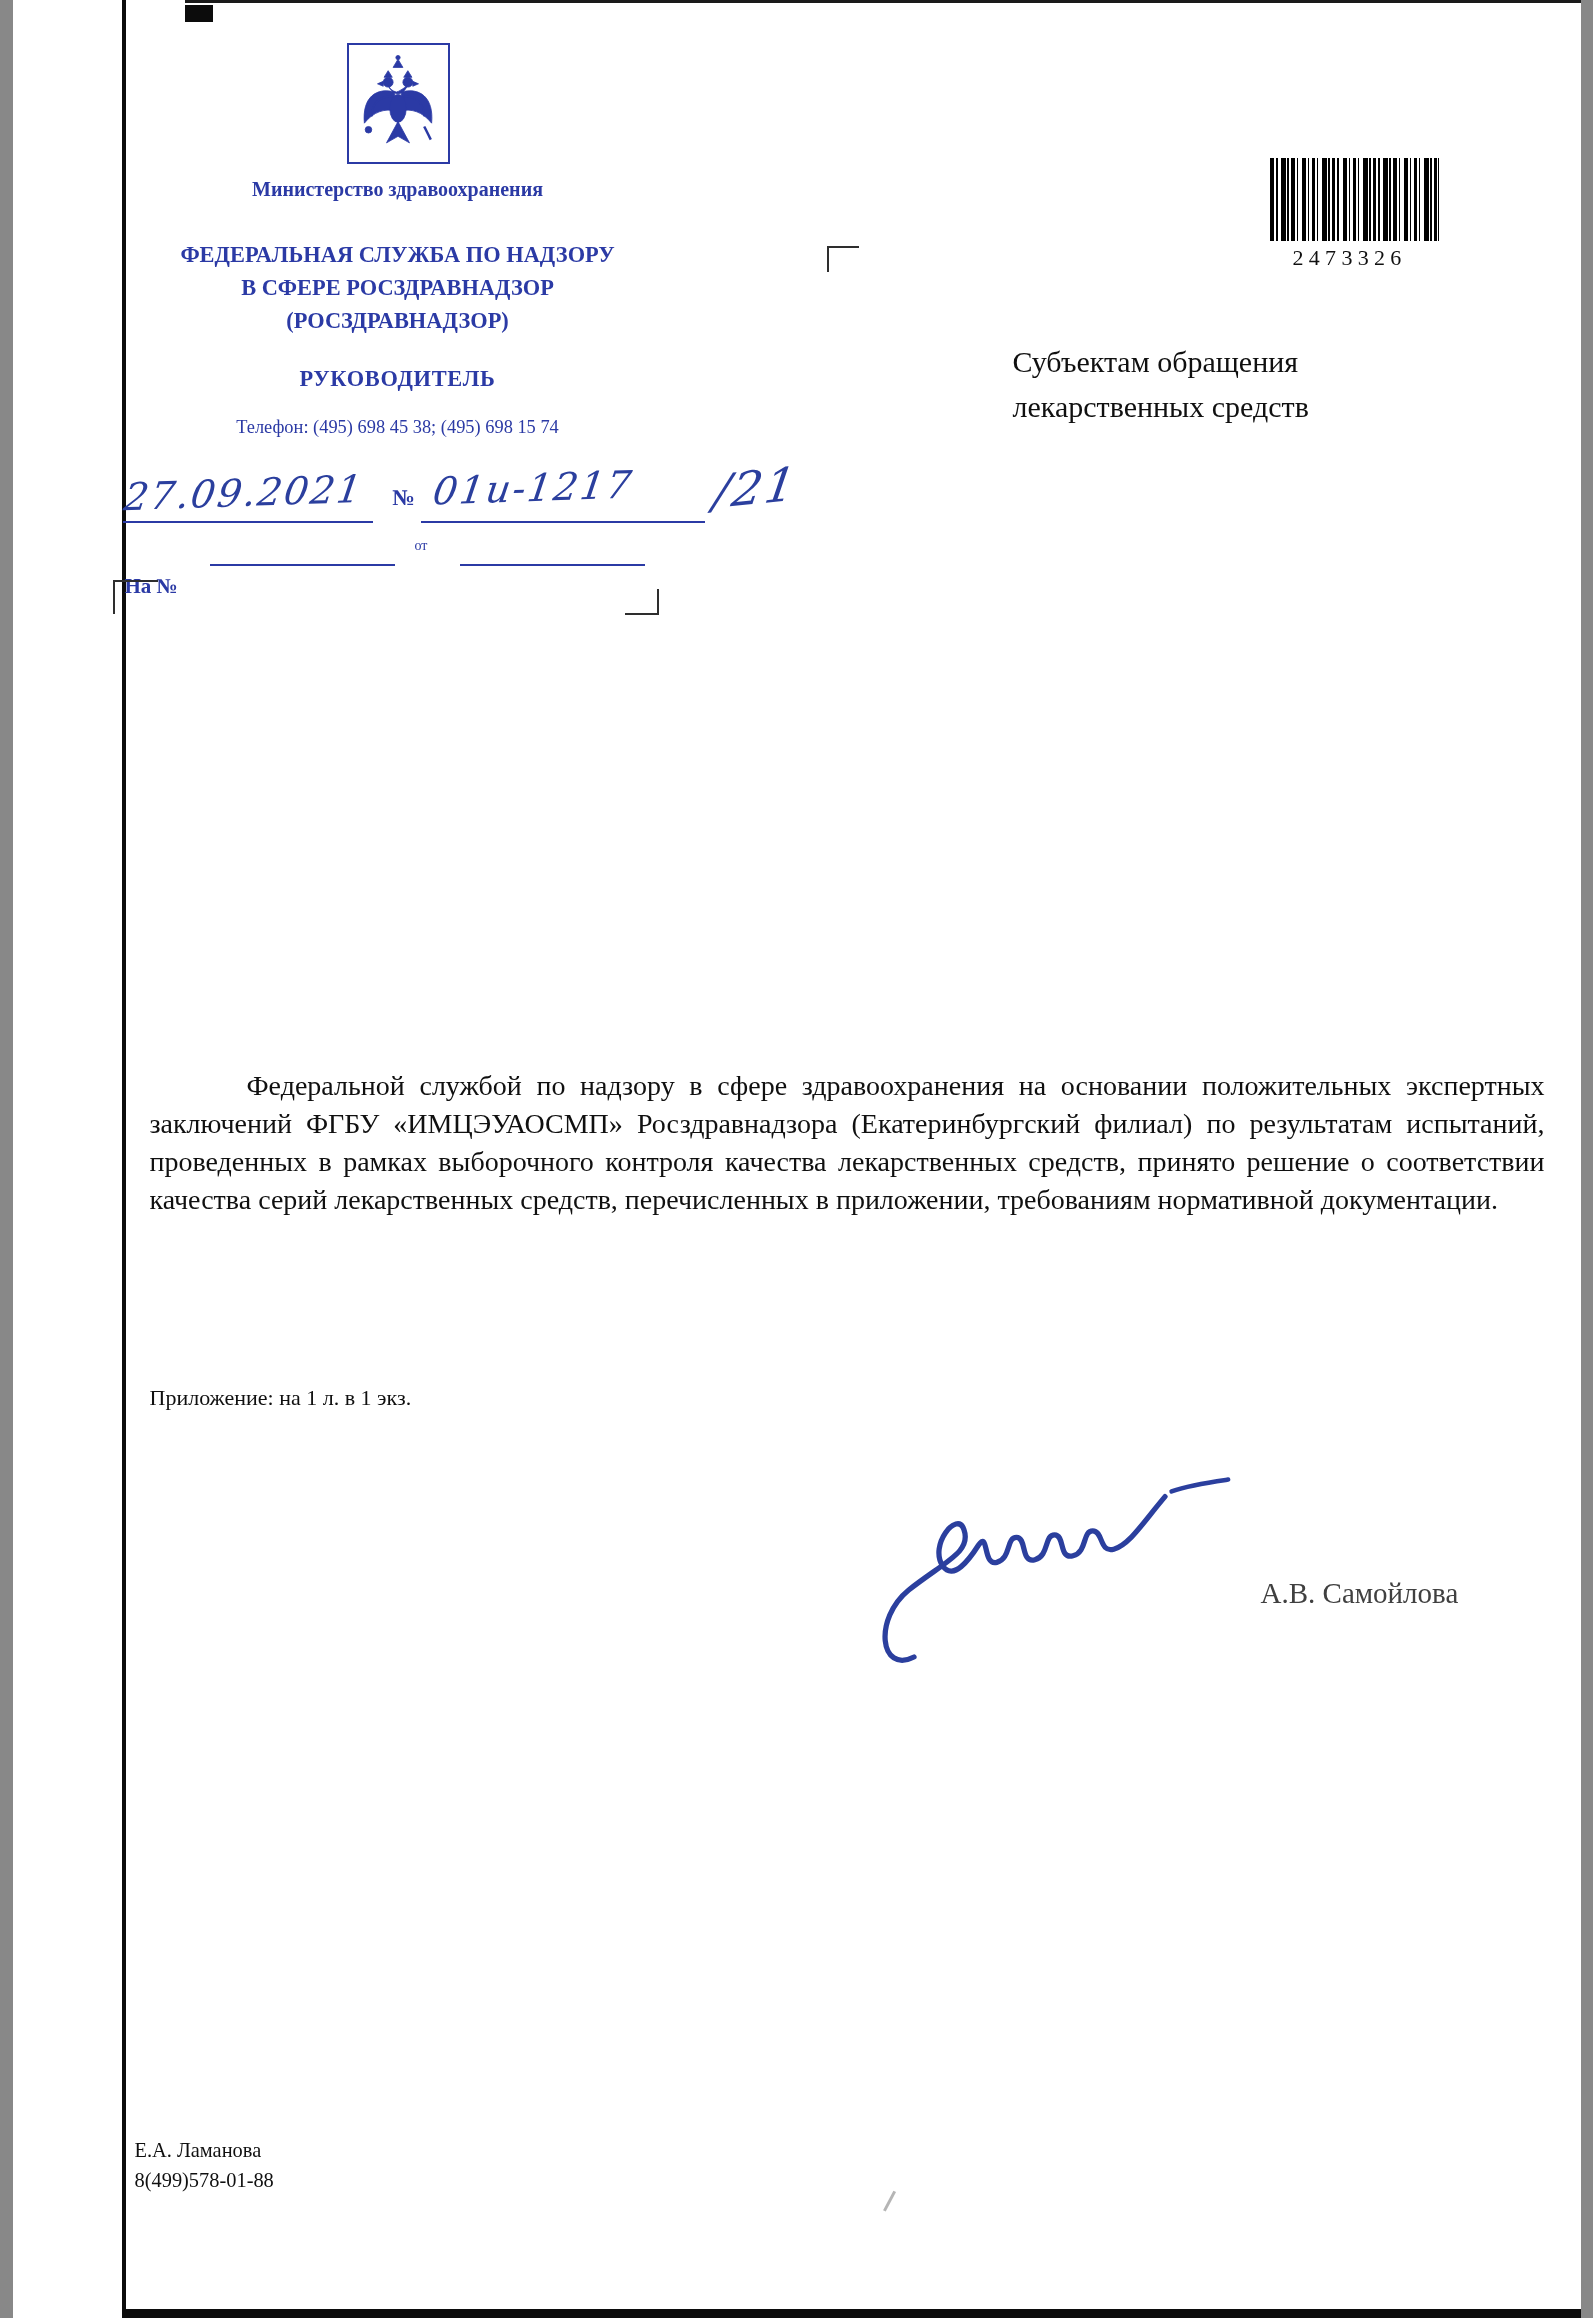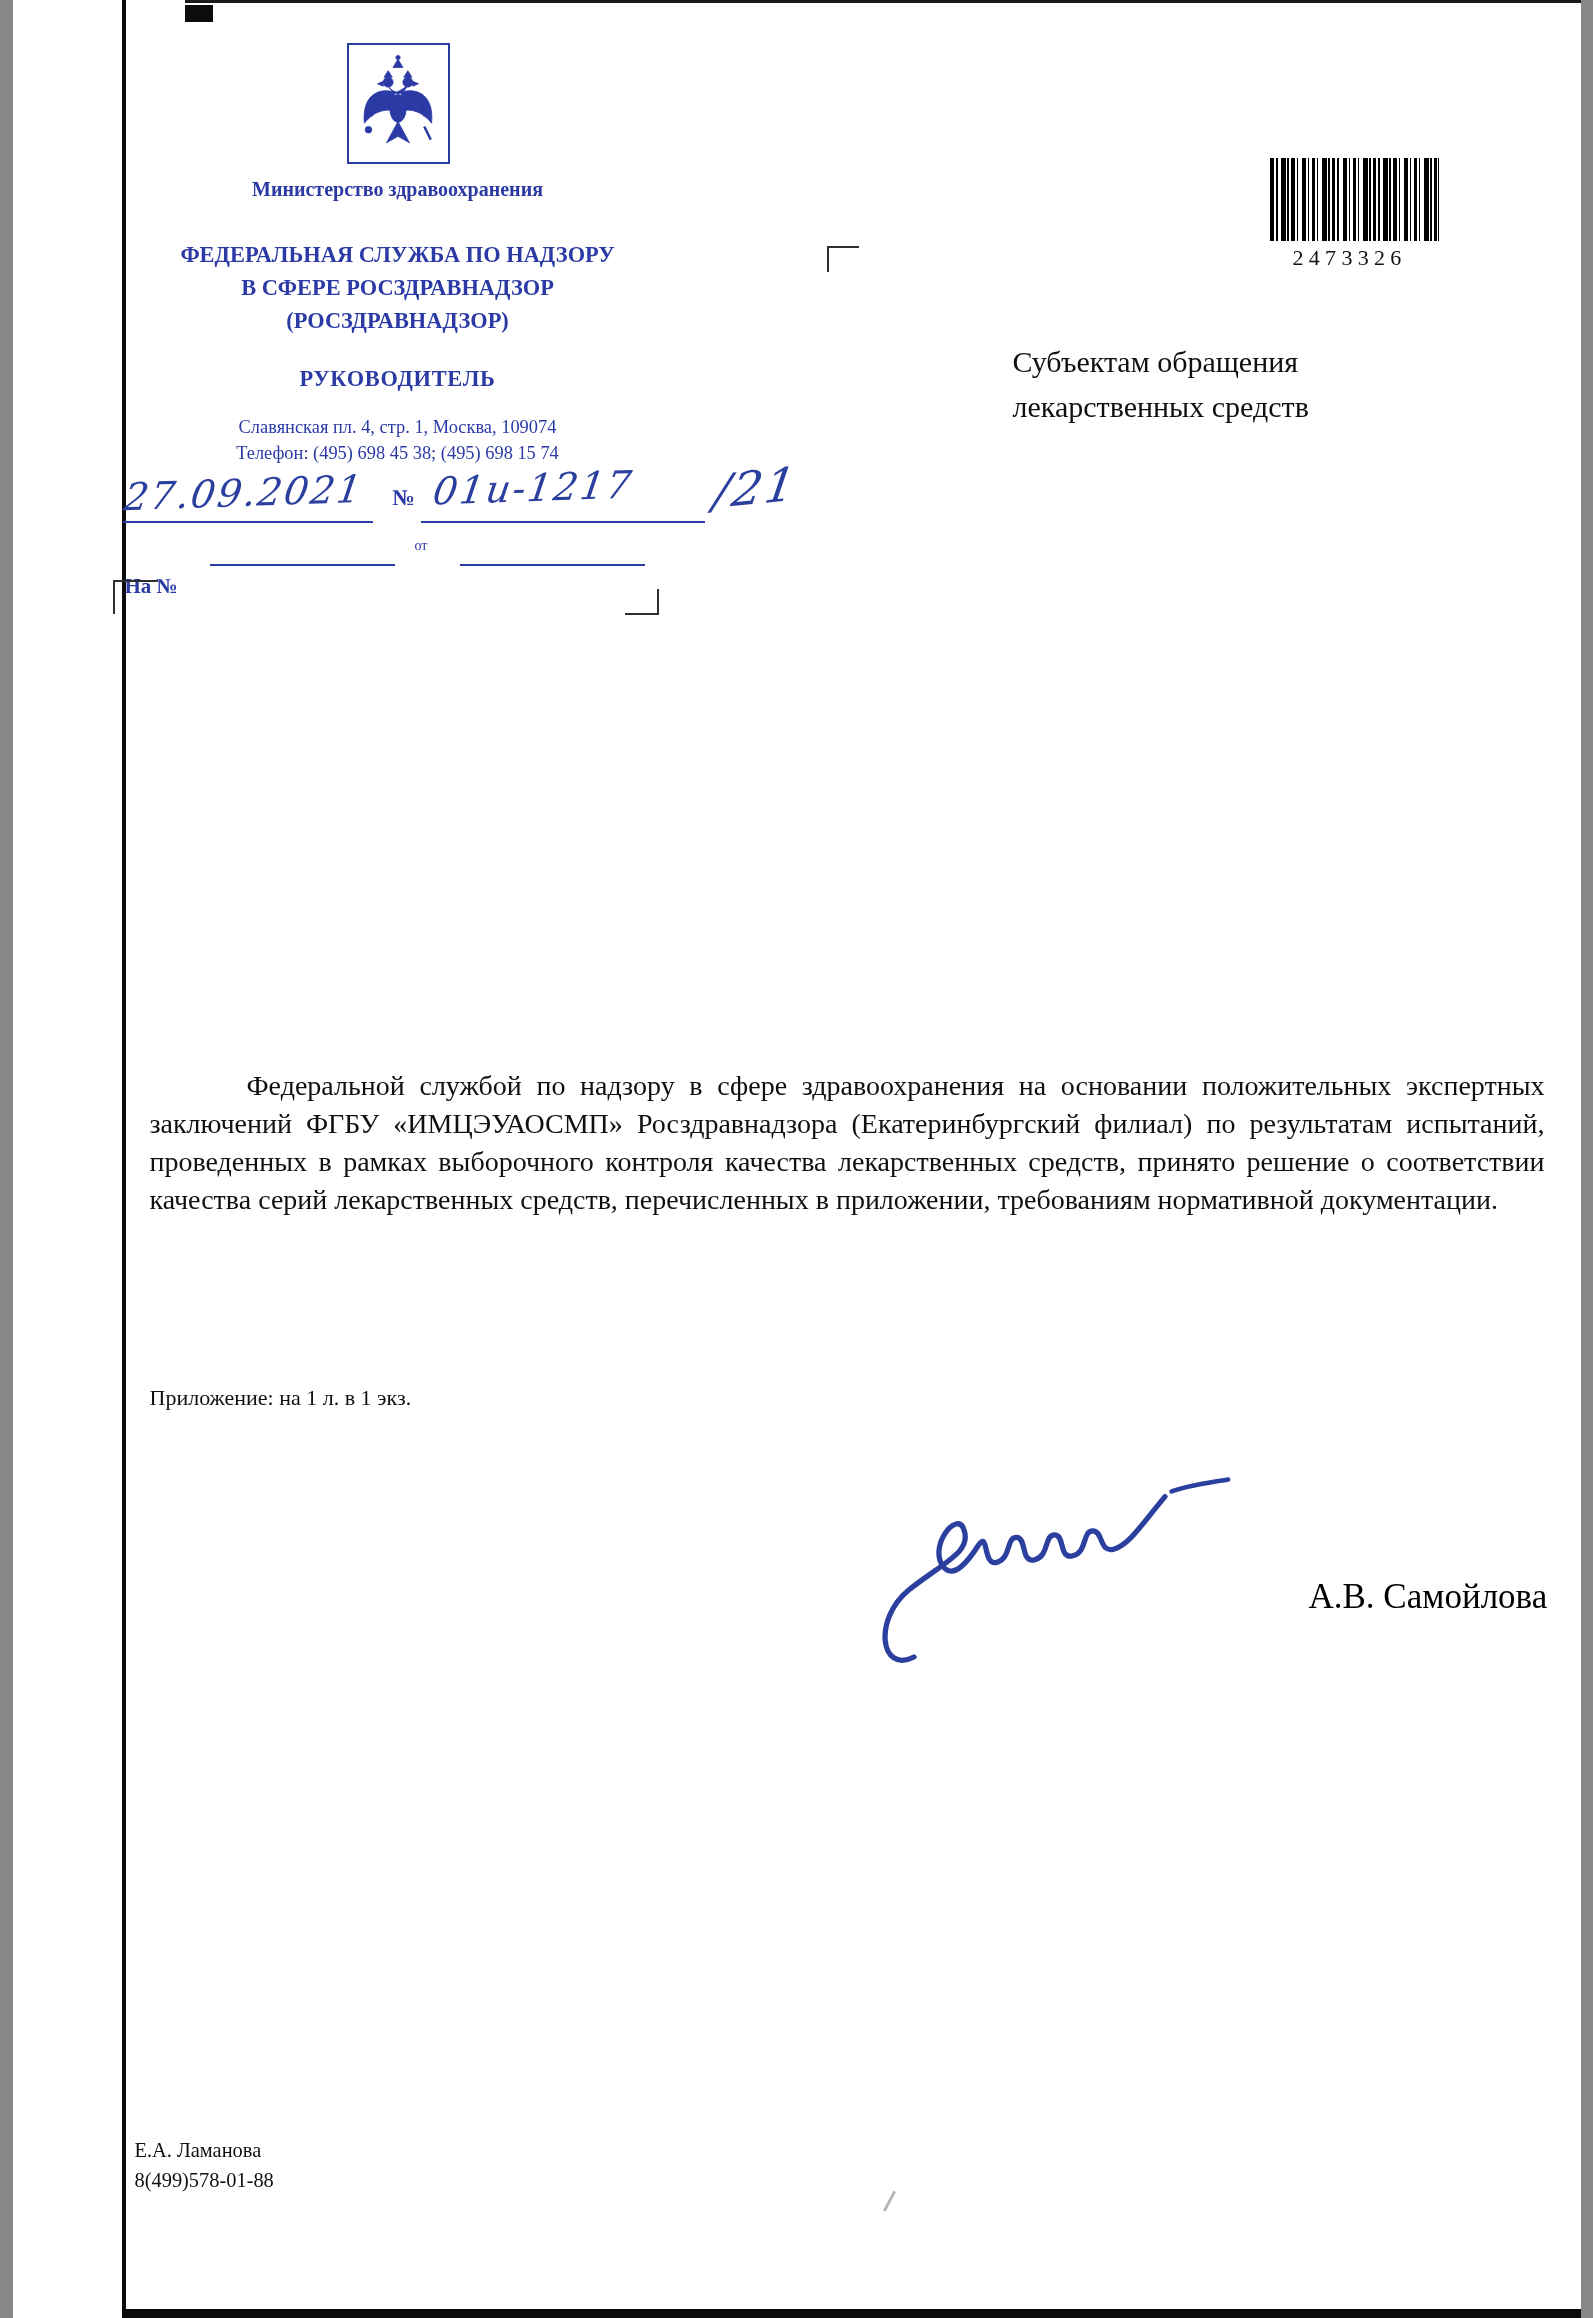--- a/index.html
+++ b/index.html
@@ -79,21 +79,21 @@
   .body-par {
     left:137px; top:1067px; width:1395px;
     font-size:28px; line-height:38px;
     text-align:justify; text-indent:97px;
     color:#101010;
   }
   .attachment { left:137px; top:1385px; font-size:22px; color:#101010; }
 
   
   .sig-svg { left:855px; top:1453px; }
-  .signer  { left:1296px; top:1577px; font-size:35px; color:#000000; }
+  .signer  { left:1248px; top:1577px; font-size:29px; color:#404040; }
 
   
   .footer { left:122px; top:2135px; font-size:20.4px; line-height:30px; color:#101010; }
 </style>
 </head>
 <body>
 
 <div class="page">
 
   <div class="abs edge-left"></div>
@@ -138,21 +138,20 @@
   <div class="abs lh-col ministry">
     <div>Министерство здравоохранения</div>
   </div>
   <div class="abs lh-col service">
     <div>ФЕДЕРАЛЬНАЯ СЛУЖБА ПО НАДЗОРУ</div>
     <div>В СФЕРЕ РОСЗДРАВНАДЗОР</div>
     <div>(РОСЗДРАВНАДЗОР)</div>
   </div>
   <div class="abs lh-col role">РУКОВОДИТЕЛЬ</div>
   <div class="abs lh-col addr">
-    <div>Славянская пл. 4, стр. 1, Москва, 109074</div>
     <div>Телефон: (495) 698 45 38; (495) 698 15 74</div>
   </div>
 
   <div class="abs hw-date hand">27.09.2021</div>
   <div class="abs no-sign">№</div>
   <div class="abs hw-number hand">01и-1217</div>
   <div class="abs hw-suffix hand">/21</div>
   <div class="abs u-line date-line"></div>
   <div class="abs u-line number-line"></div>
 

